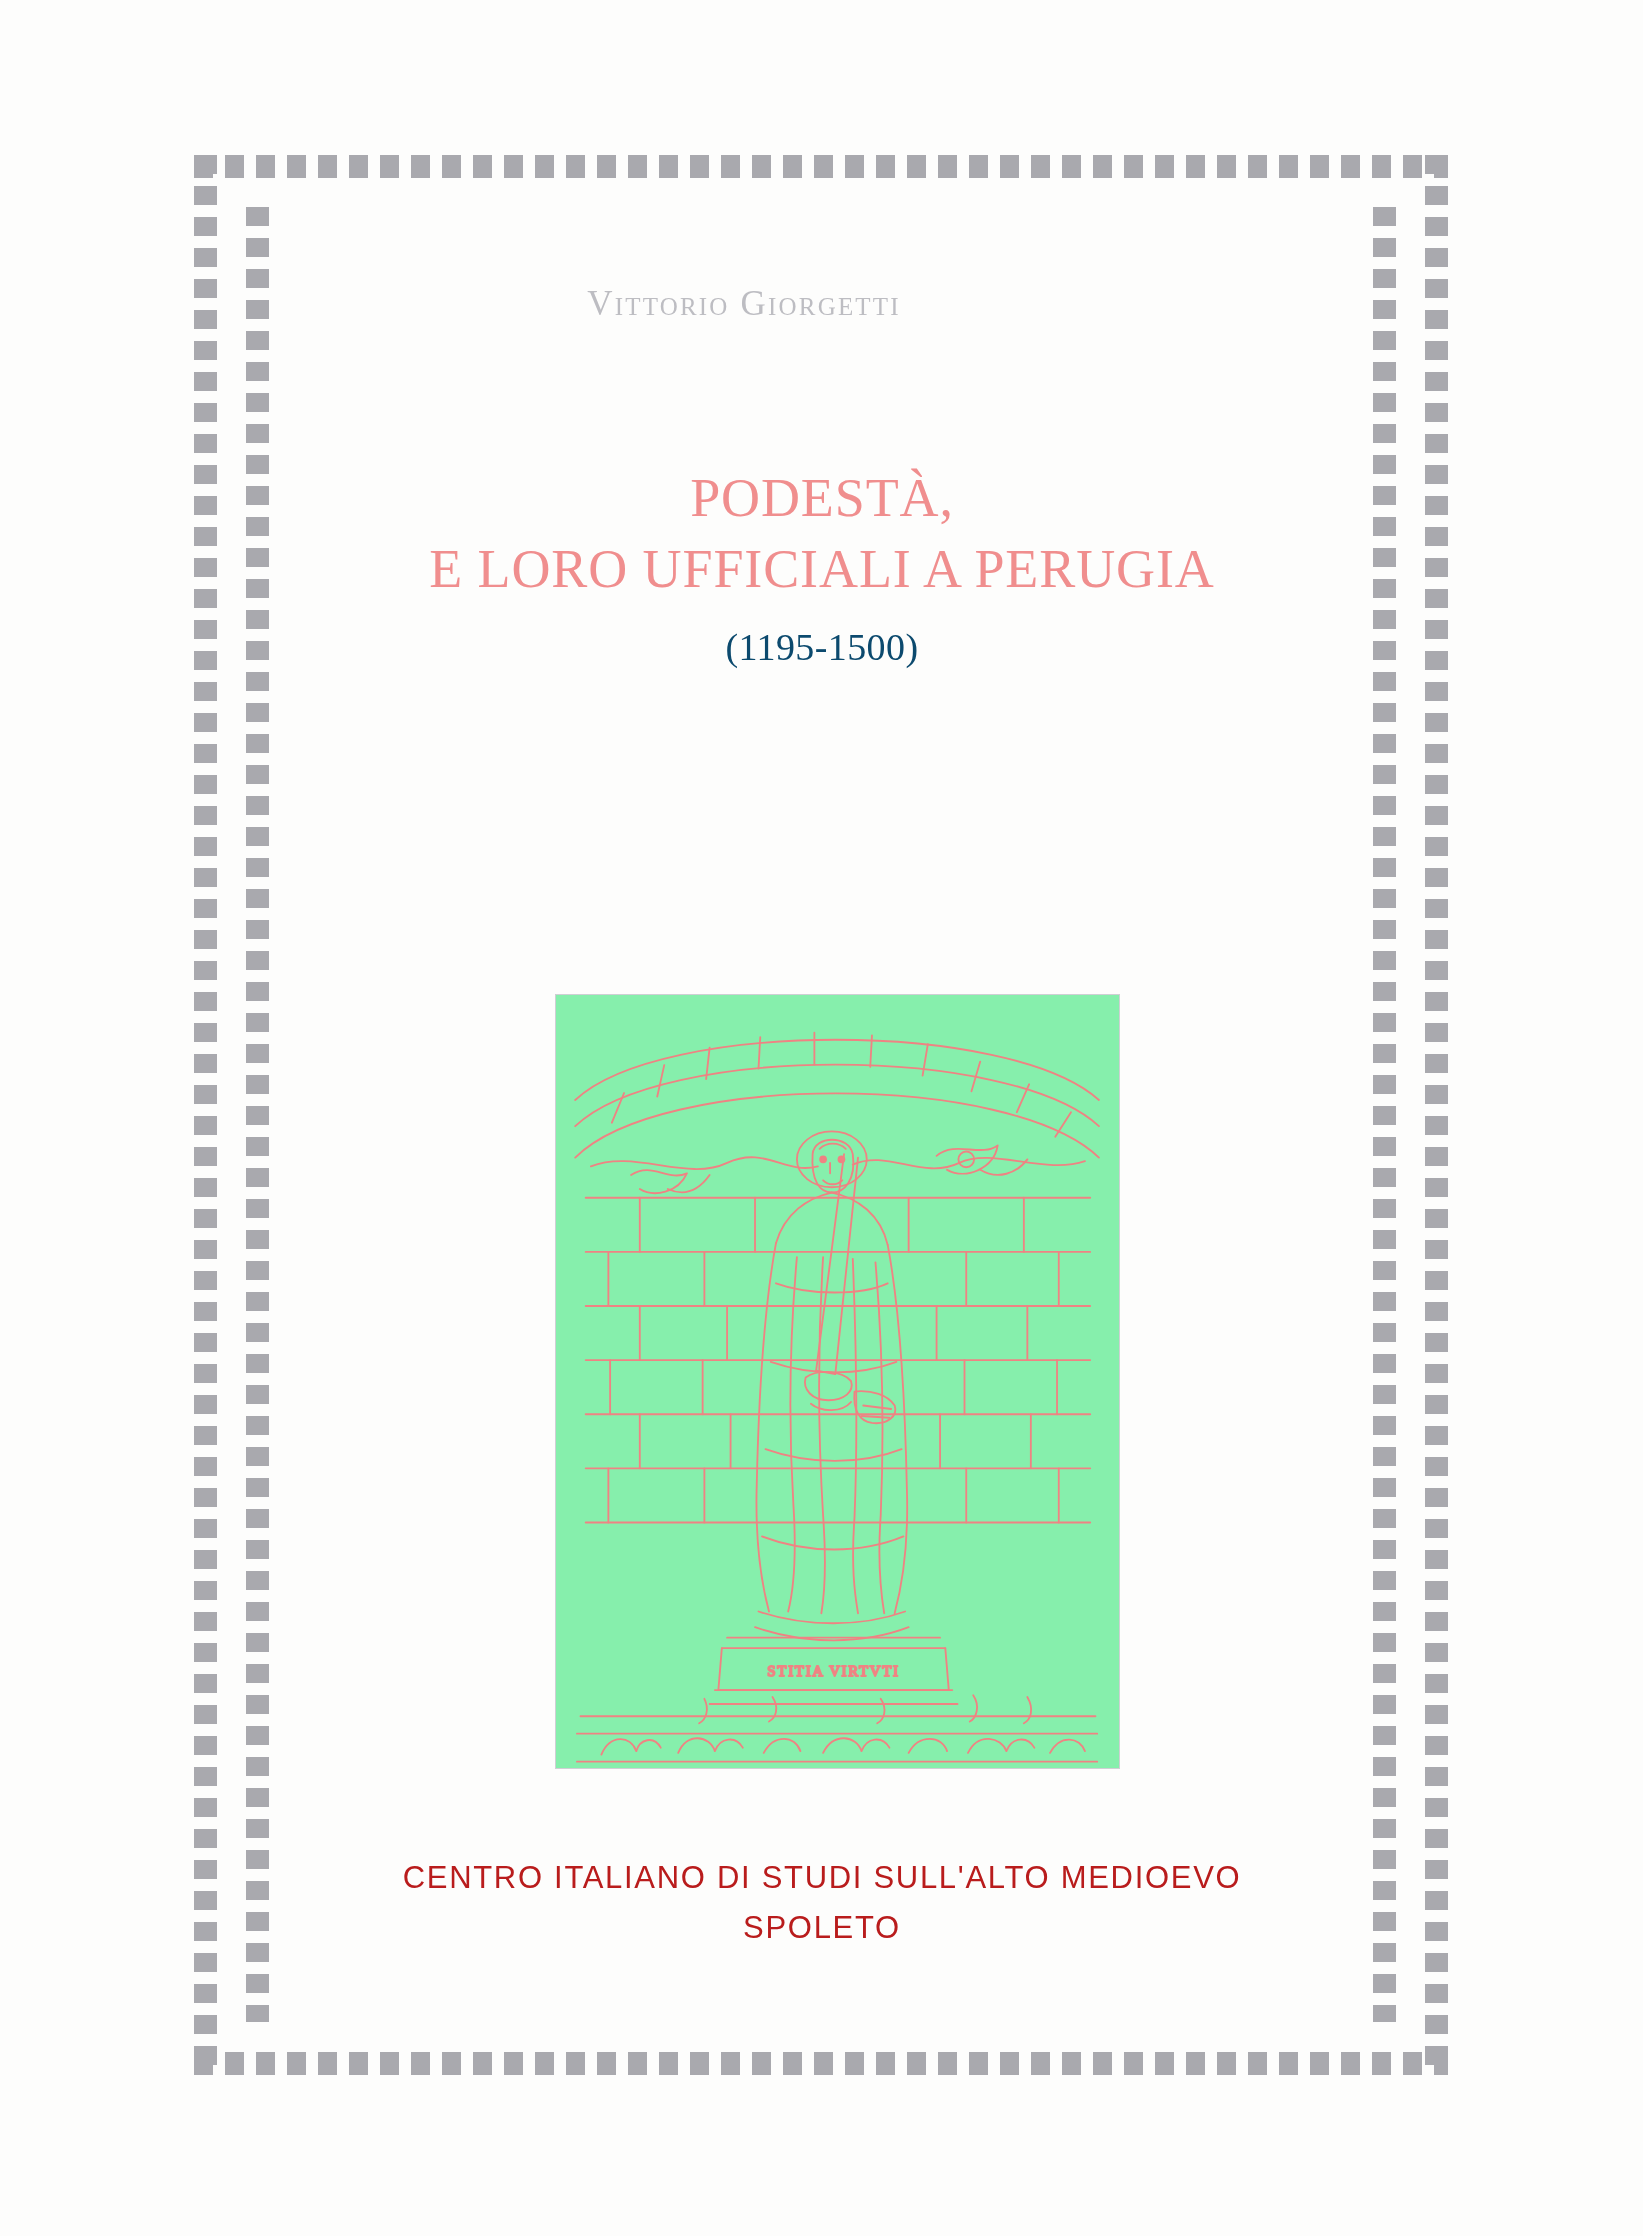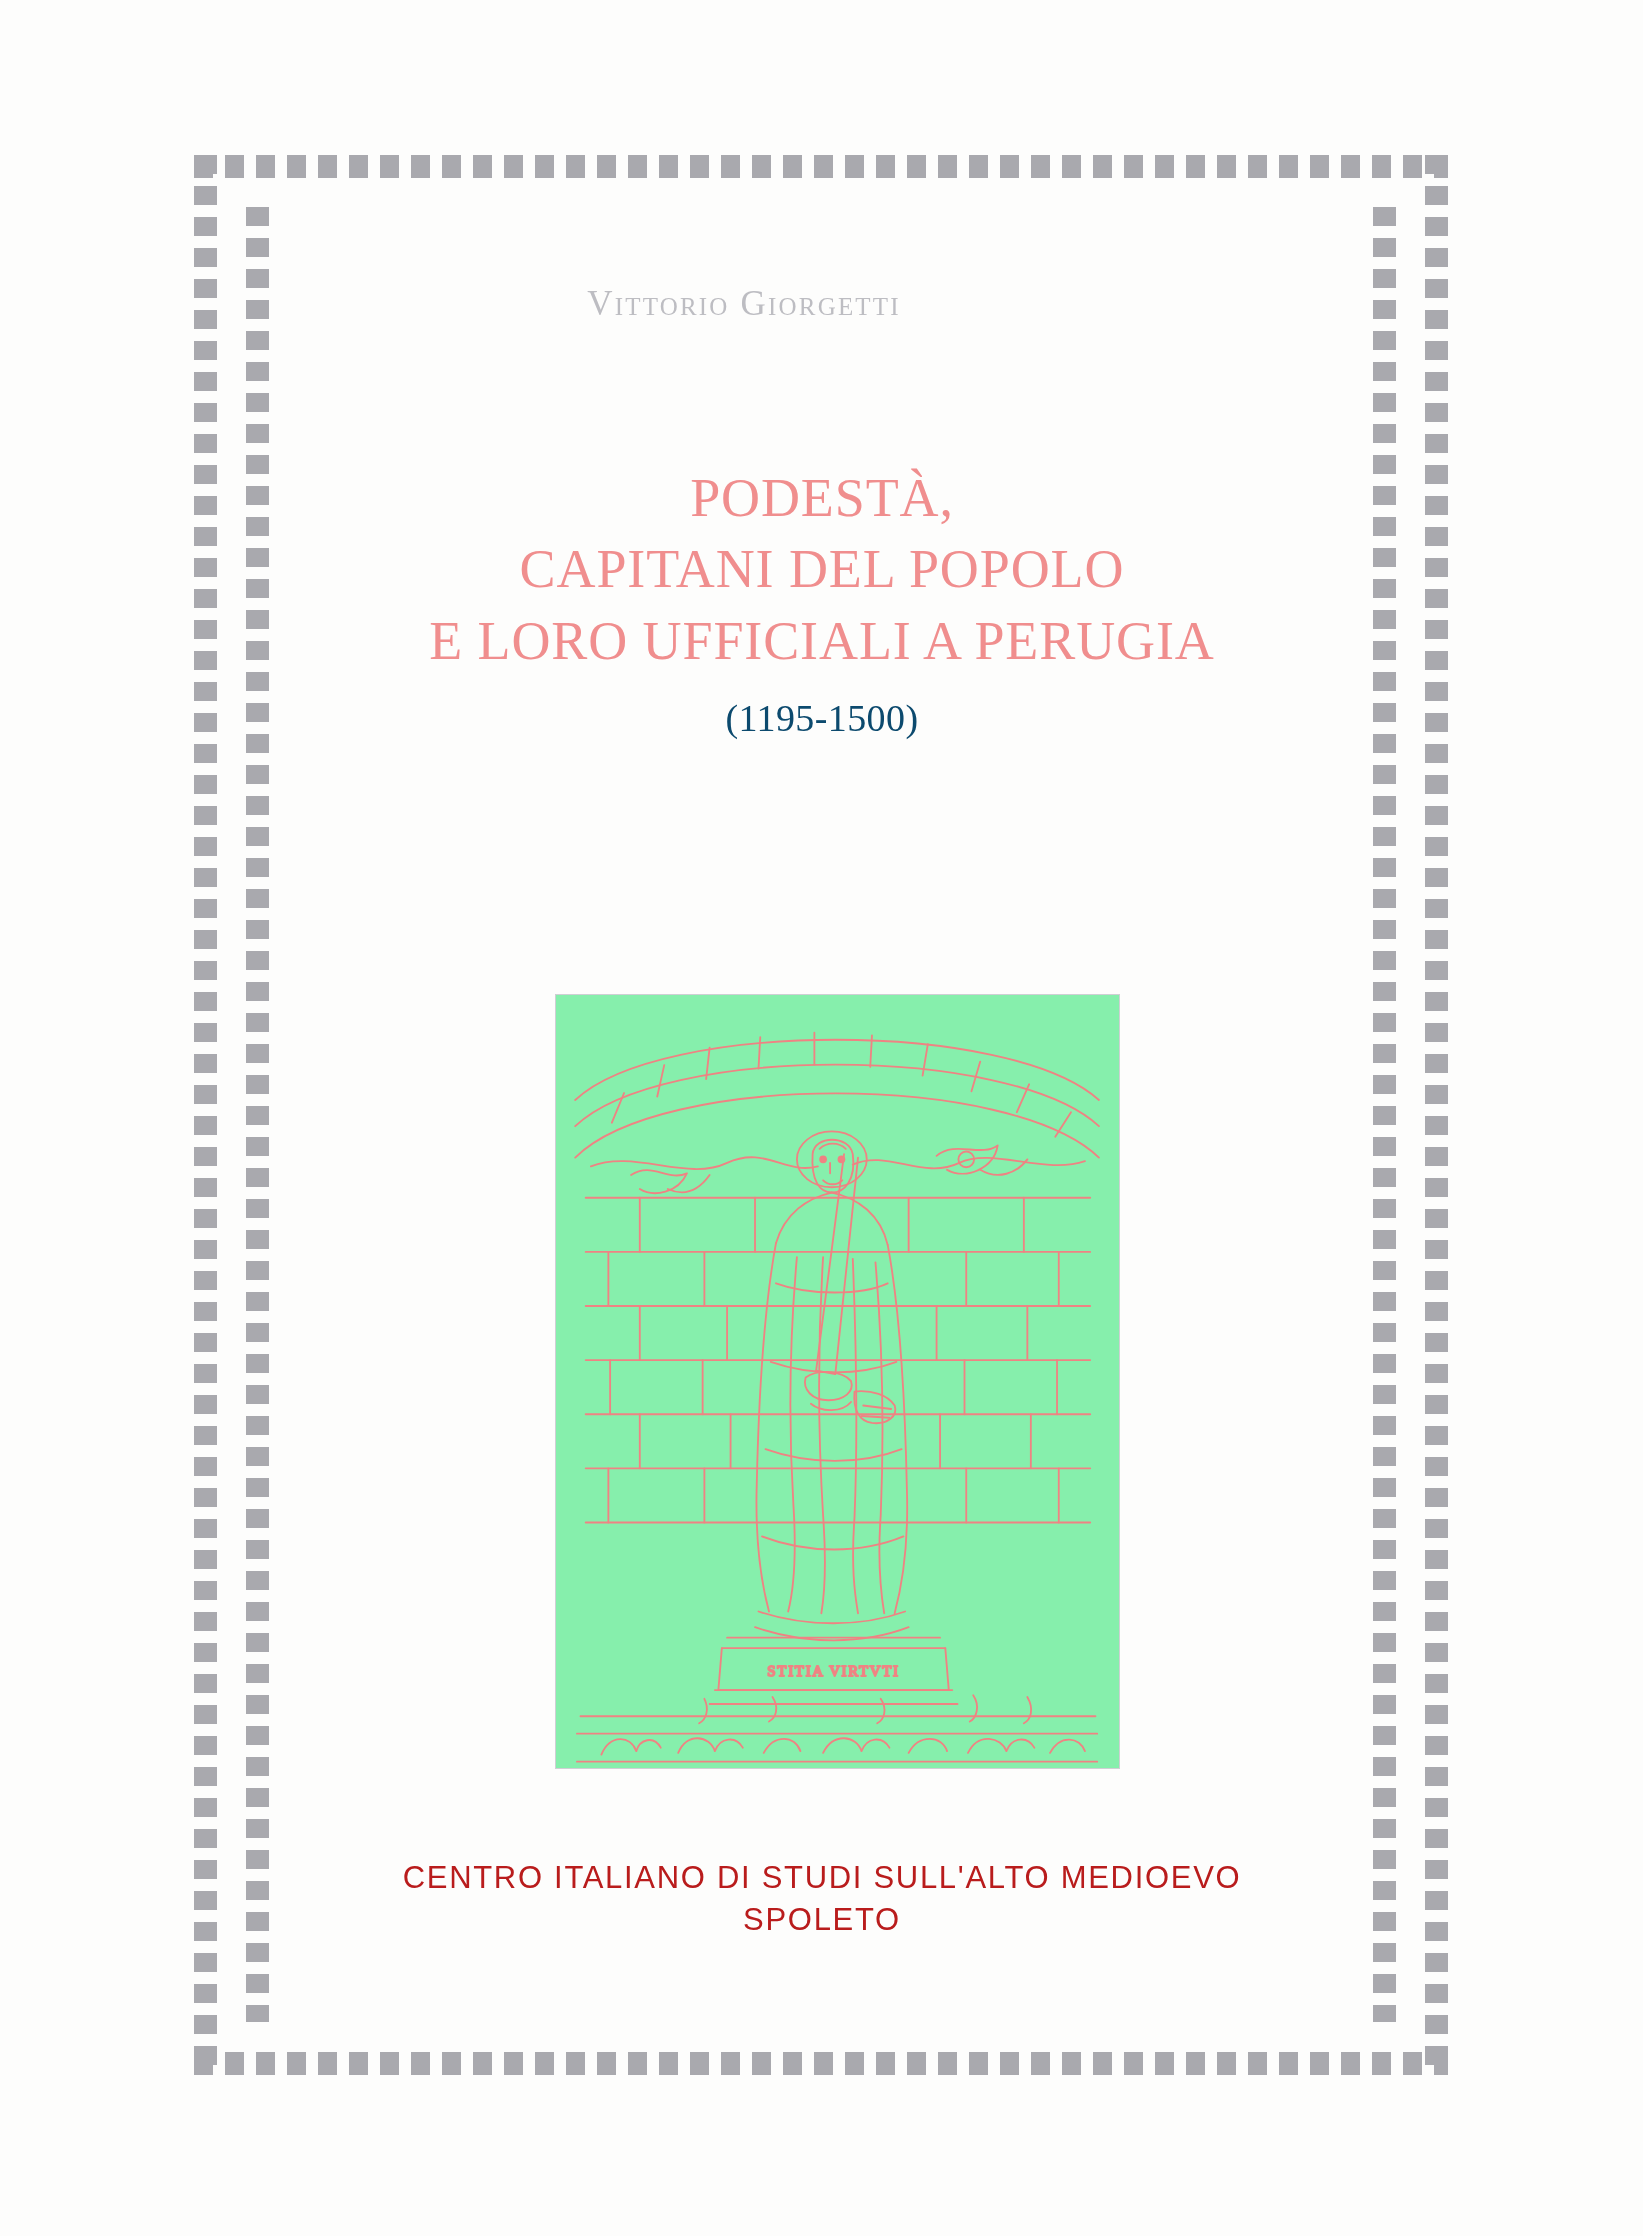--- a/index.html
+++ b/index.html
@@ -142,21 +142,21 @@
     width: 1644px;
     text-align: center;
     color: #b91c1c;
     font-family: "Liberation Sans", sans-serif;
   }
   .publisher-line1 {
     font-size: 31px;
     letter-spacing: 1.7px;
   }
   .publisher-line2 {
-    margin-top: 6px;
+    margin-top: 14px;
     font-size: 31px;
     letter-spacing: 1.7px;
   }
 </style>
 </head>
 <body>
 
 <div class="page">
 
   <div class="frame">
@@ -165,21 +165,20 @@
     <div class="frame-edge frame-left"></div>
     <div class="frame-edge frame-right"></div>
     <div class="frame-edge frame-inner-left"></div>
     <div class="frame-edge frame-inner-right"></div>
   </div>
 
   <div class="author">Vittorio Giorgetti</div>
 
   <div class="title-block">
     <div class="title-line">PODESTÀ,</div>
-    <div class="title-line">CAPITANI DEL POPOLO</div>
     <div class="title-line">E LORO UFFICIALI A PERUGIA</div>
     <div class="title-years">(1195-1500)</div>
   </div>
 
   <div class="illustration">
     <svg viewBox="0 0 645 885" xmlns="http://www.w3.org/2000/svg">
       <g fill="none" stroke="#ef8383" stroke-width="2.1" stroke-linecap="round" stroke-linejoin="round">
 
         <path d="M22 120 C 120 28, 520 28, 622 120"></path>
         <path d="M22 150 C 120 56, 520 56, 622 150"></path>

